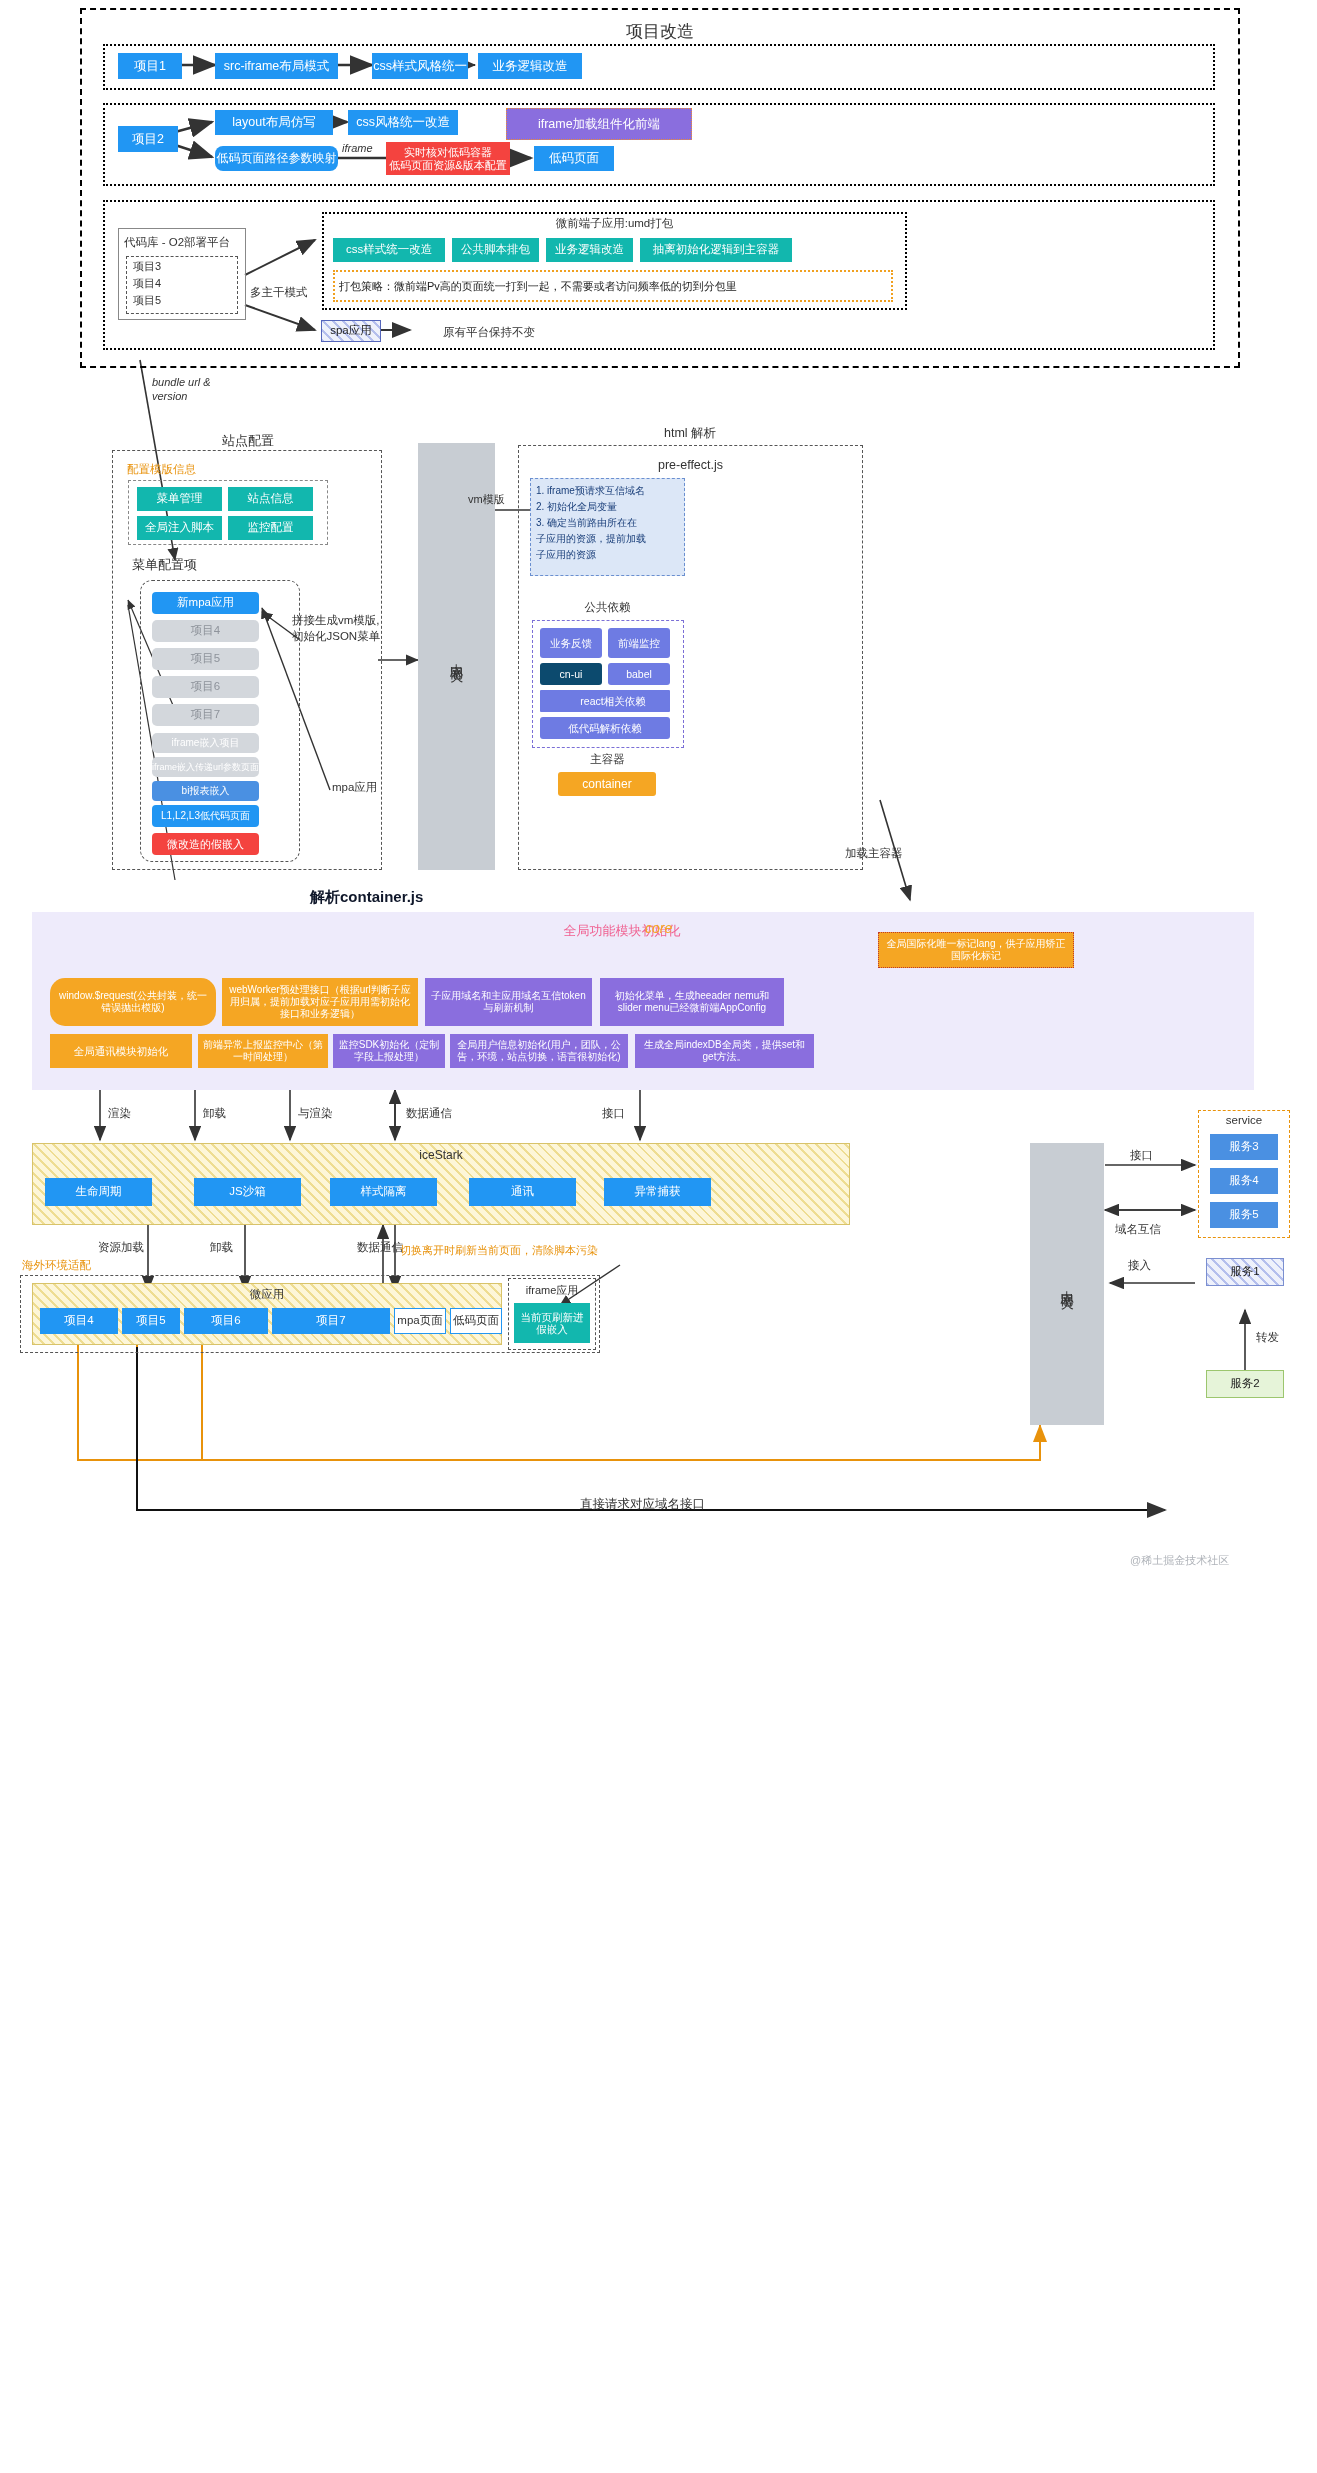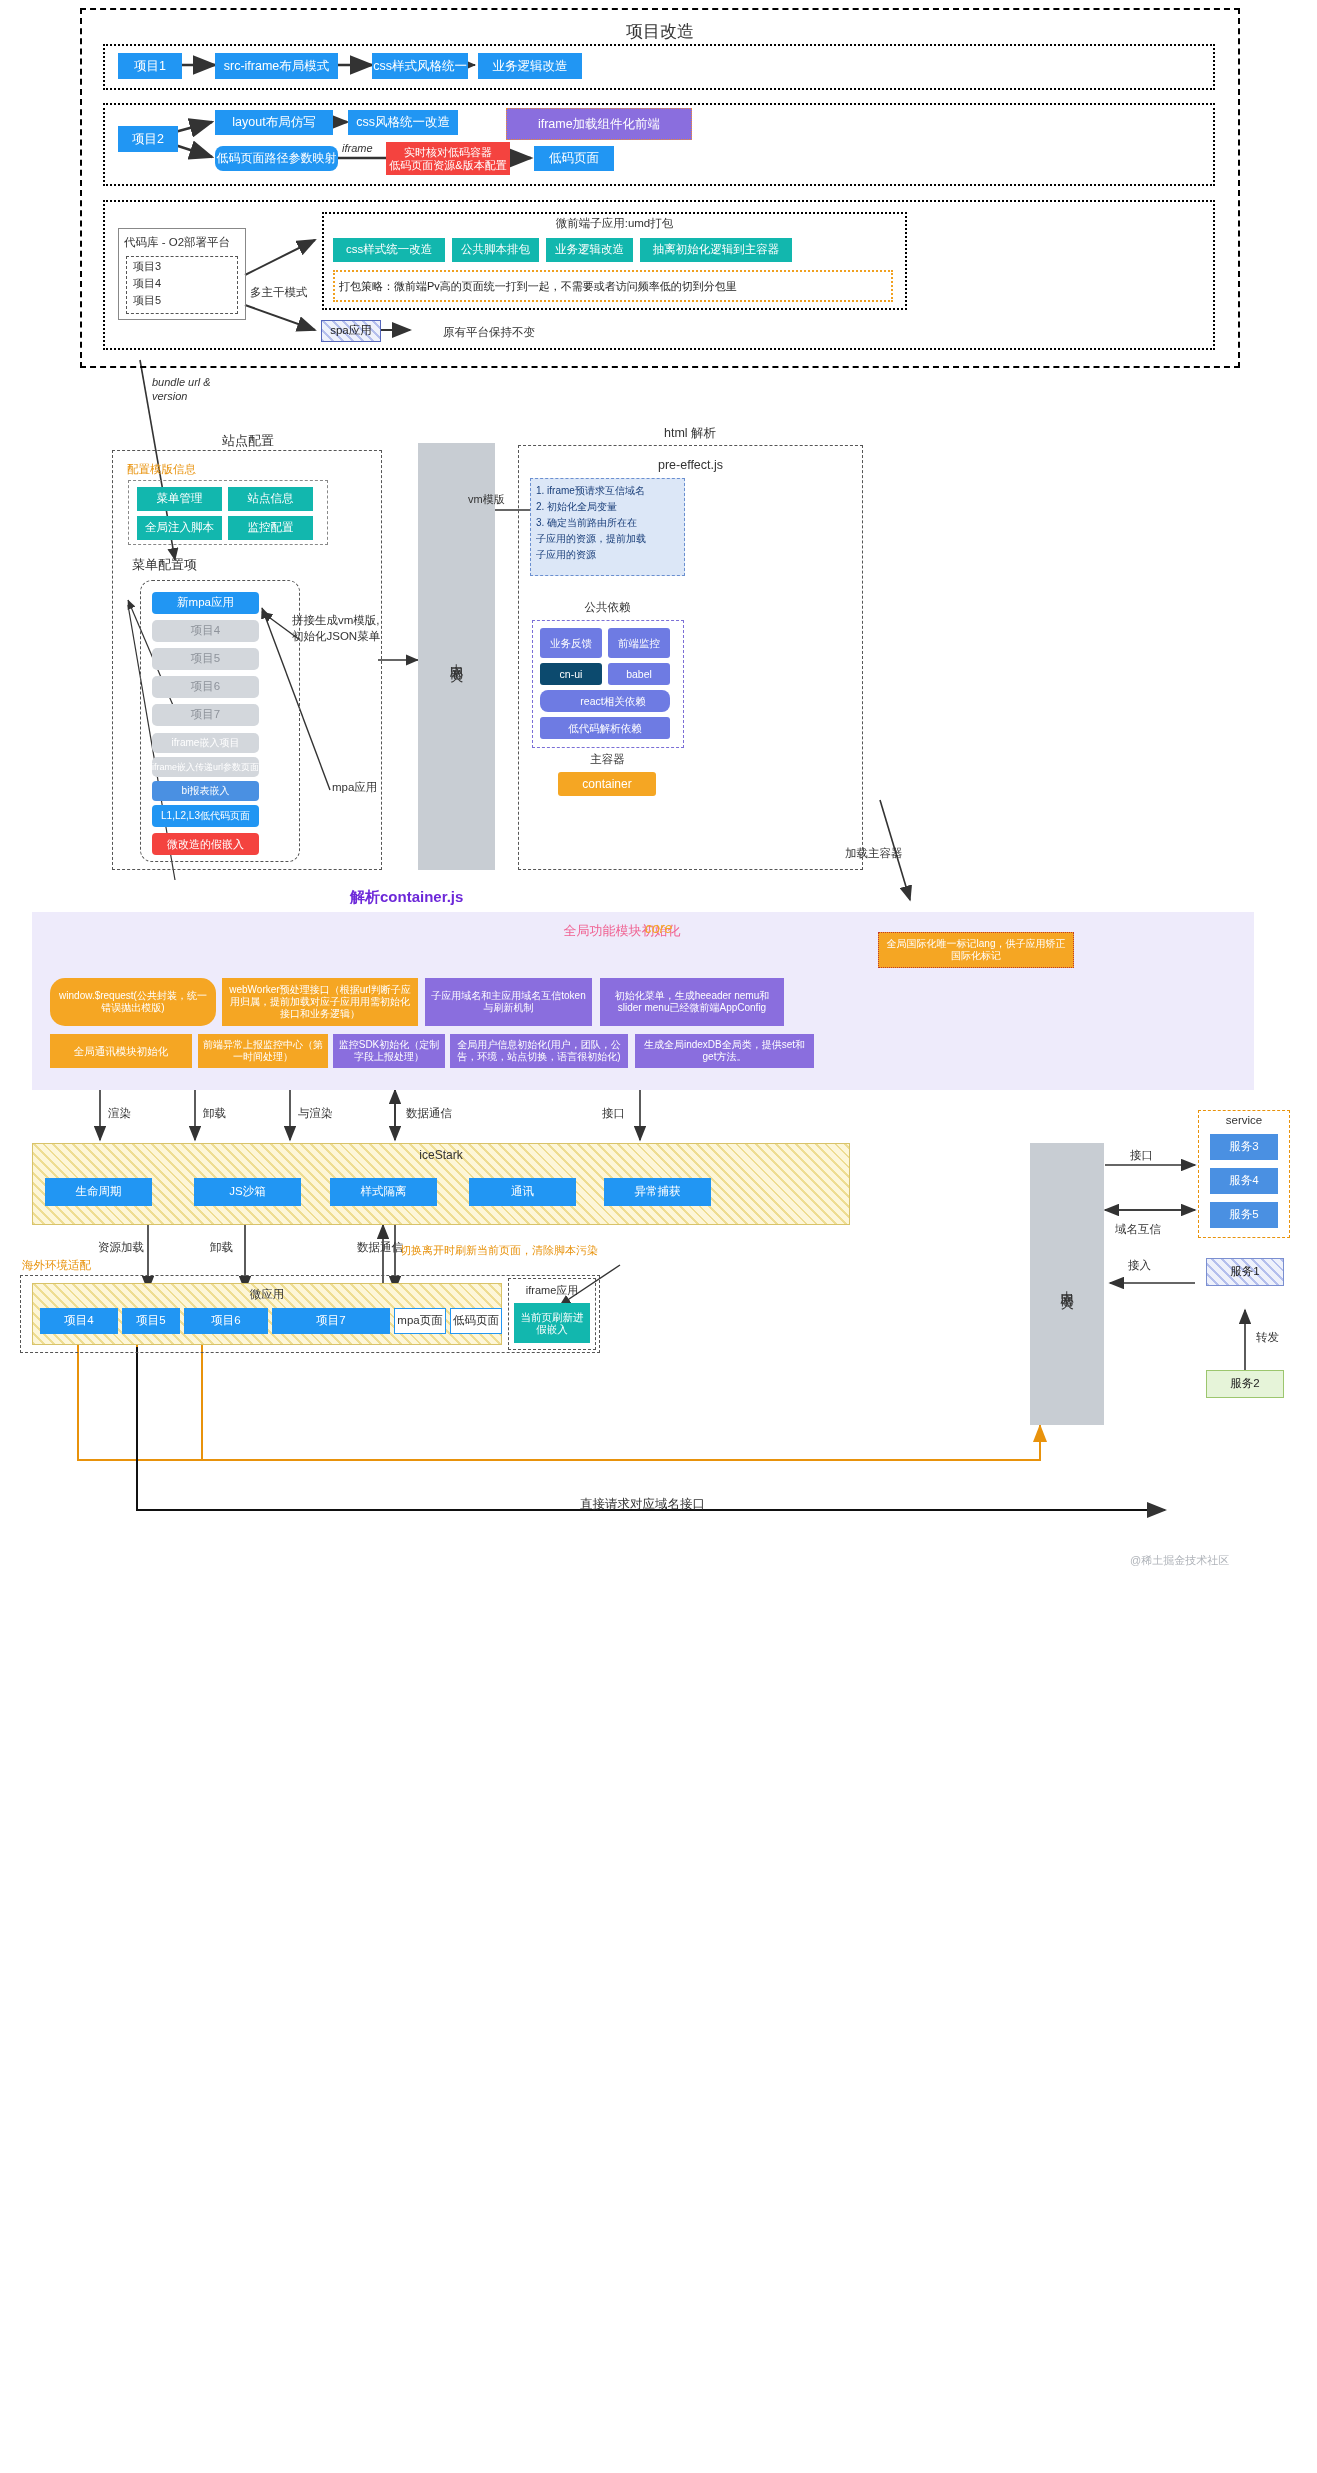--- a/index.html
+++ b/index.html
@@ -200,27 +200,27 @@
 <div class="label" style="left:536px; top:516px; font-size:10px; color:#1a3f7a;">3. 确定当前路由所在在</div>
 <div class="label" style="left:536px; top:532px; font-size:10px; color:#1a3f7a;">子应用的资源，提前加载</div>
 <div class="label" style="left:536px; top:548px; font-size:10px; color:#1a3f7a;">子应用的资源</div>
 
 <div class="label titletxt" style="left:530px; top:600px; width:155px; font-size:11.5px;">公共依赖</div>
 <div class="dot-thin" style="left:532px; top:620px; width:152px; height:128px; border-color:#7b6fd6;"></div>
 <div class="box" style="left:540px; top:628px; width:62px; height:30px; background:#6e7be3; font-size:10.5px; border-radius:3px;">业务反馈</div>
 <div class="box" style="left:608px; top:628px; width:62px; height:30px; background:#6e7be3; font-size:10.5px; border-radius:3px;">前端监控</div>
 <div class="box" style="left:540px; top:663px; width:62px; height:22px; background:#0c4a6e; font-size:10.5px; border-radius:3px;">cn-ui</div>
 <div class="box" style="left:608px; top:663px; width:62px; height:22px; background:#6e7be3; font-size:10.5px; border-radius:3px;">babel</div>
-<div class="box" style="left:540px; top:690px; width:130px; height:22px; background:#6e7be3; font-size:10.5px; border-radius:8px;padding-left:16px;">react相关依赖</div>
+<div class="box" style="left:540px; top:690px; width:130px; height:22px; background:#6e7be3; font-size:10.5px; border-radius:1px;padding-left:16px;">react相关依赖</div>
 <div class="box" style="left:540px; top:717px; width:130px; height:22px; background:#6e7be3; font-size:10.5px; border-radius:3px;">低代码解析依赖</div>
 
 <div class="label titletxt" style="left:530px; top:752px; width:155px; font-size:11.5px;">主容器</div>
 <div class="box orange" style="left:558px; top:772px; width:98px; height:24px; font-size:12px; border-radius:3px;">container</div>
 <div class="label" style="left:845px; top:846px; font-size:11.5px;">加载主容器</div>
-<div class="label" style="left:310px; top:888px; font-size:15px; color:#6d28d9; font-weight:bold;margin-left:40px;">解析container.js</div>
+<div class="label" style="left:310px; top:888px; font-size:15px; color:#0f172a; font-weight:bold;">解析container.js</div>
 
 <div class="abs" style="left:32px; top:912px; width:1222px; height:178px; background:#eeebfb;"></div>
 <div class="label titletxt" style="left:32px; top:922px; width:1180px; font-size:13px; color:#f06292;">全局功能模块初始化</div>
 <div class="label" style="left:645px; top:920px; font-size:14px; color:#f5a623; font-style:italic;">core</div>
 
 <div class="box orange" style="left:50px; top:978px; width:166px; height:48px; font-size:10px; padding:0 5px;border-radius:15px;">window.$request(公共封装，统一错误抛出模版)</div>
 <div class="box orange" style="left:222px; top:978px; width:196px; height:48px; font-size:10px; padding:0 5px;">webWorker预处理接口（根据url判断子应用归属，提前加载对应子应用用需初始化接口和业务逻辑）</div>
 <div class="box purple" style="left:425px; top:978px; width:167px; height:48px; font-size:10px; padding:0 5px;">子应用域名和主应用域名互信token与刷新机制</div>
 <div class="box purple" style="left:600px; top:978px; width:184px; height:48px; font-size:10px; padding:0 5px;">初始化菜单，生成heeader nemu和slider menu已经微前端AppConfig</div>
 <div class="box orange" style="left:878px; top:932px; width:196px; height:36px; font-size:10px; padding:0 5px; border:1.5px dotted #c0392b;">全局国际化唯一标记lang，供子应用矫正国际化标记</div>

